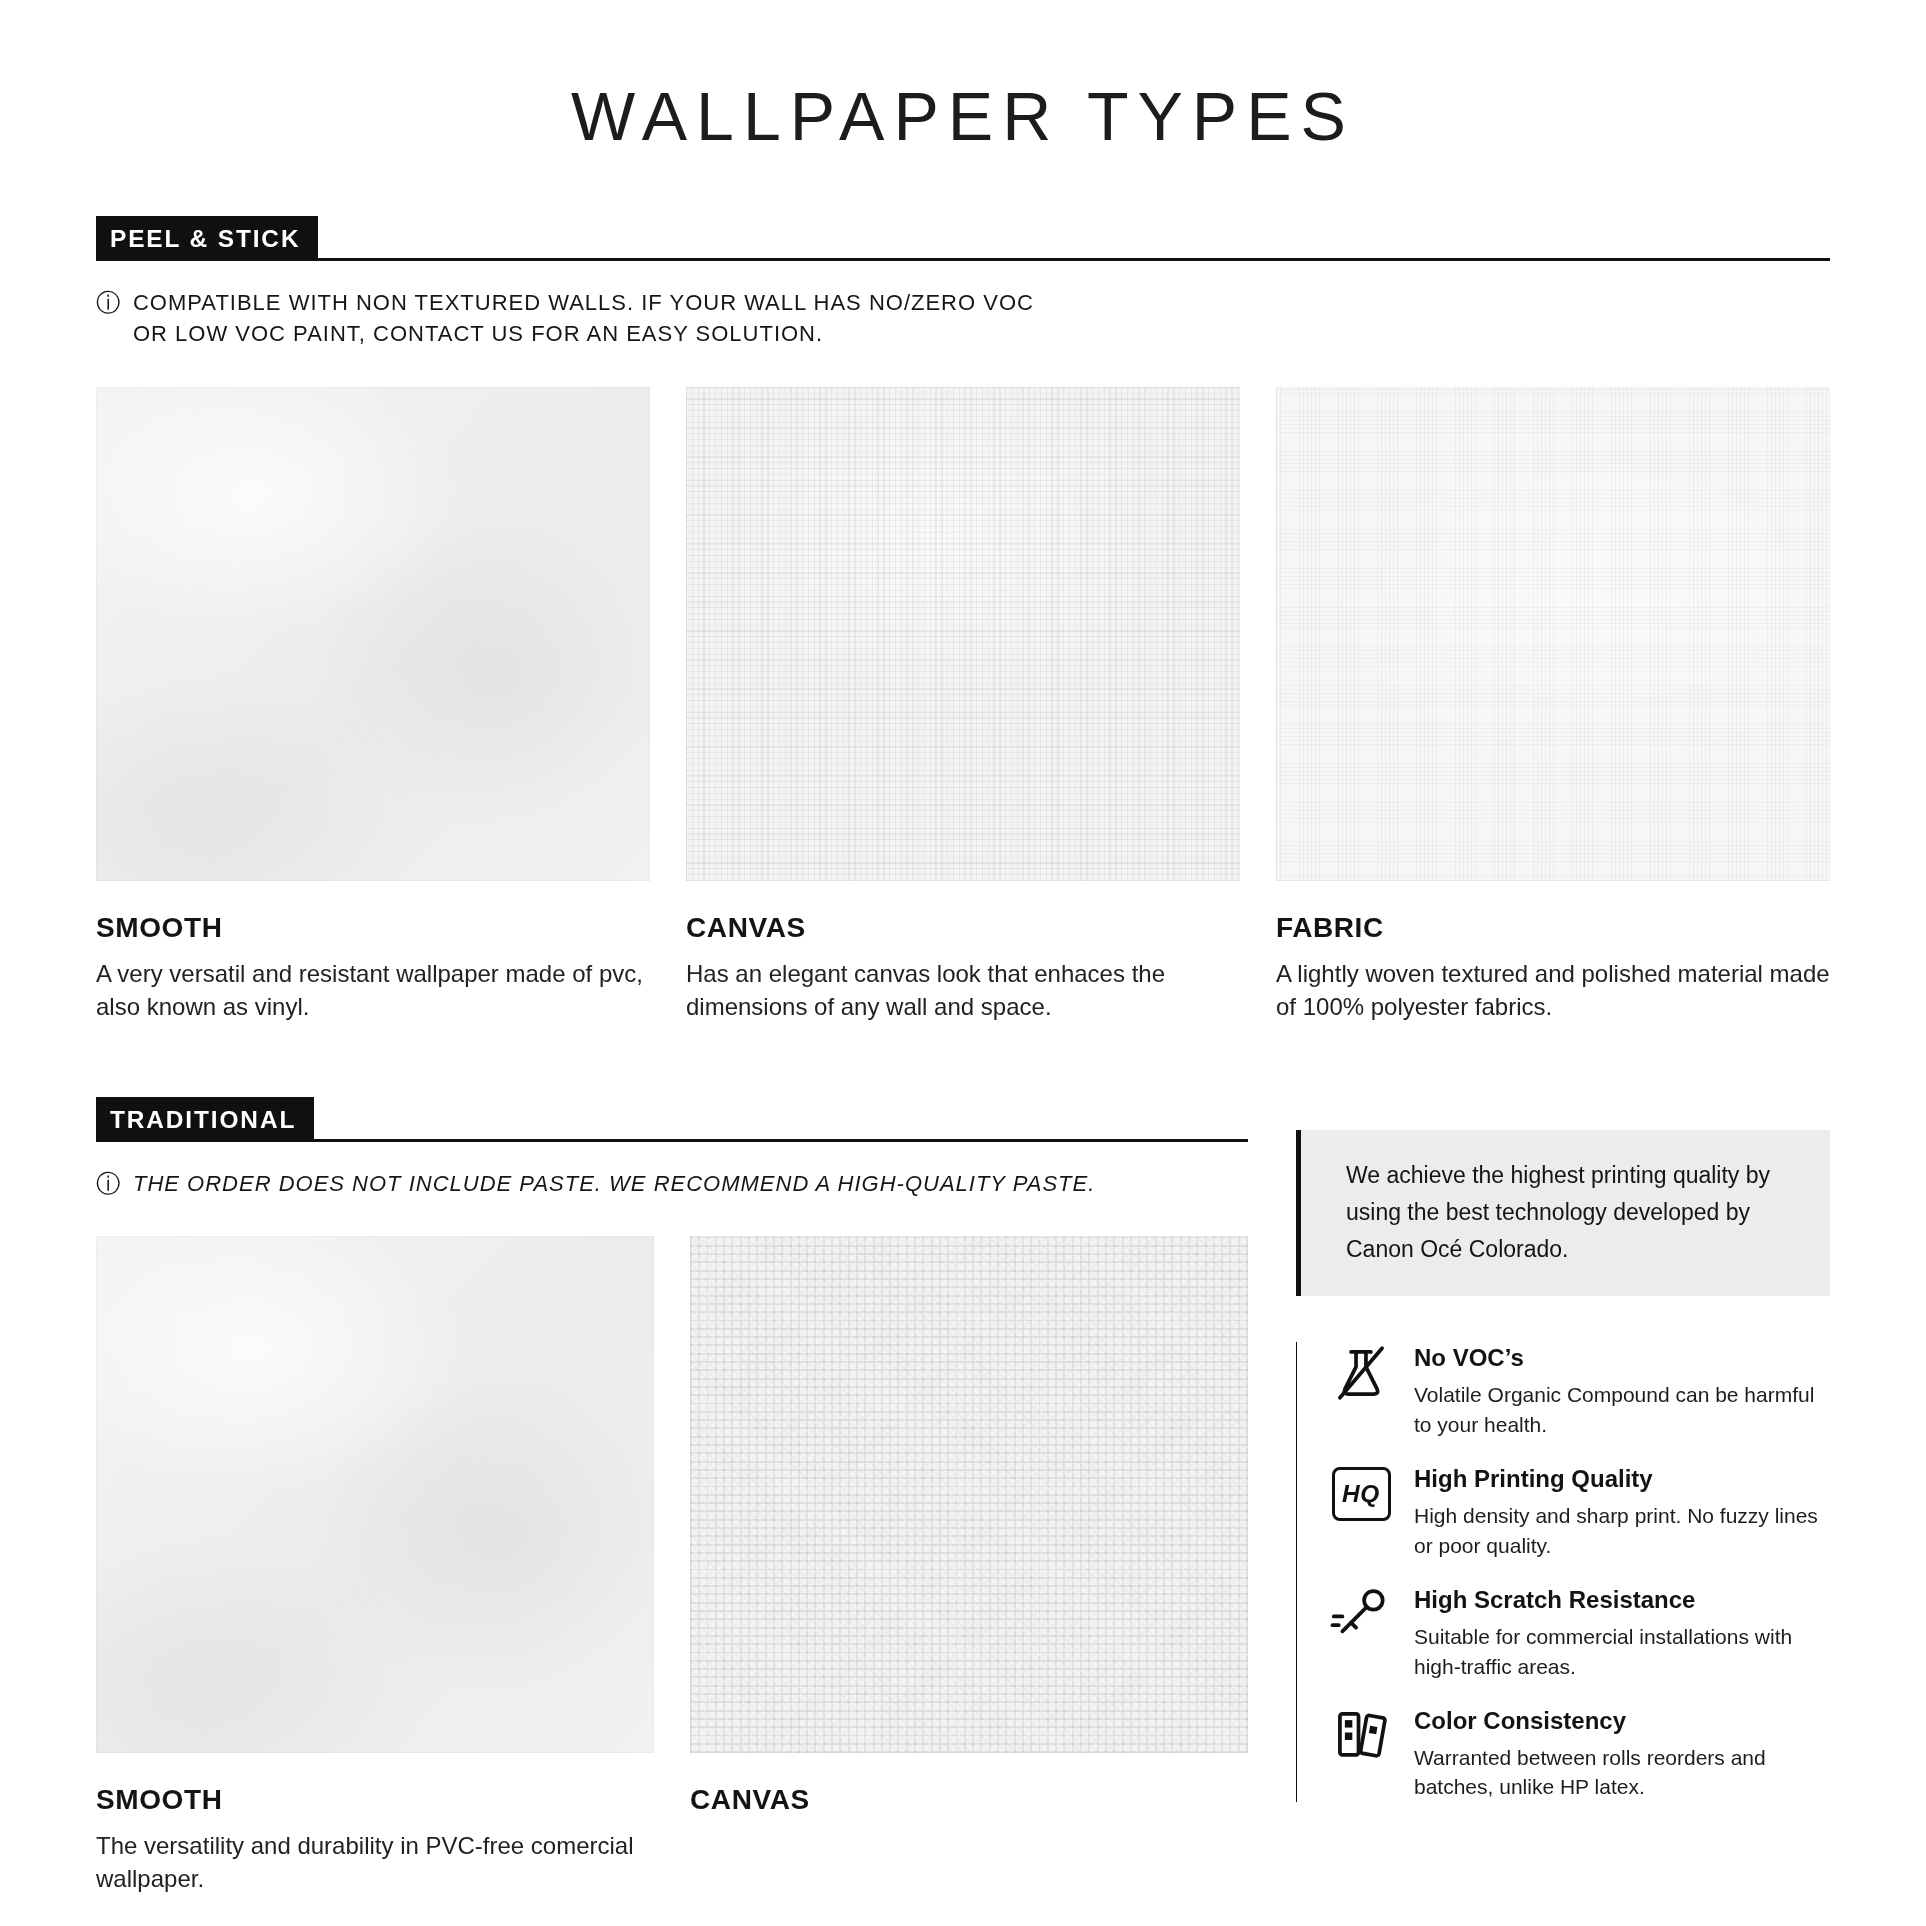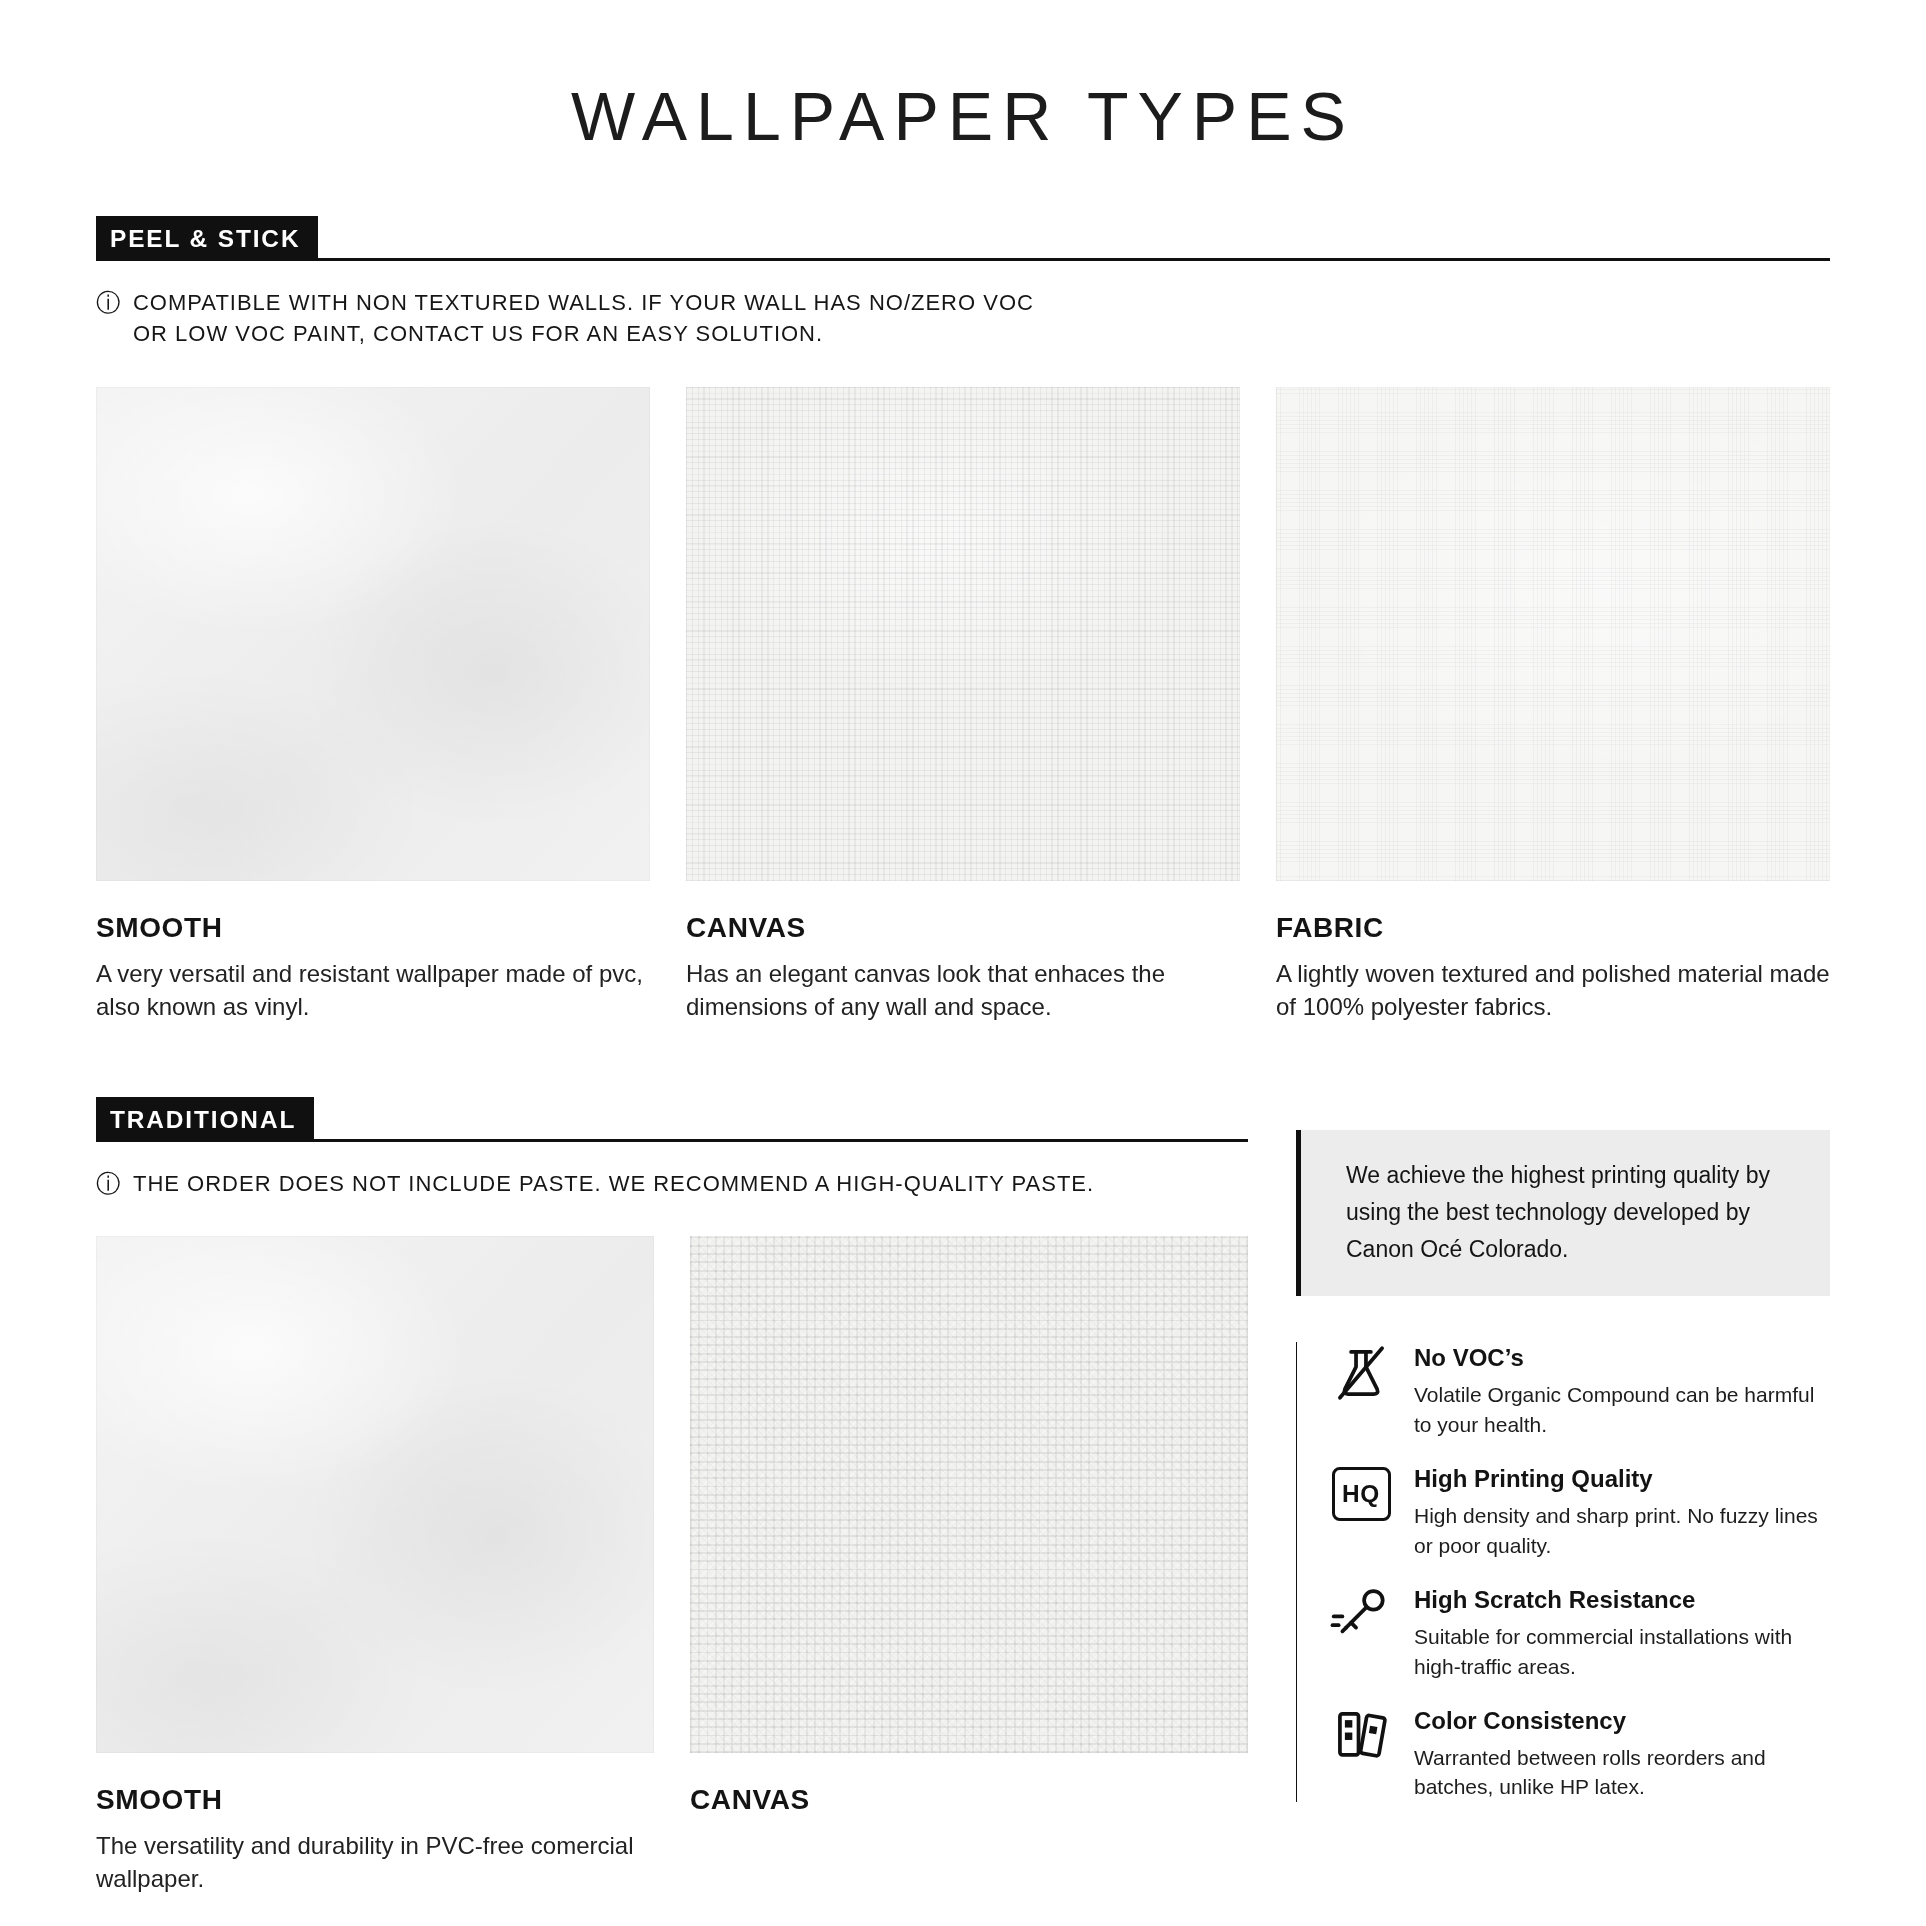--- a/index.html
+++ b/index.html
@@ -31,21 +31,21 @@
   .section-line { flex: 1; height: 2.6px; background: #101010; }
 
   
   .note {
     display: flex; gap: 11.6px; align-items: flex-start;
     font-size: 22px; letter-spacing: 1px; line-height: 1.4;
     margin: 27px 0 37px 0; color: #161616;
   }
   .note .info-glyph { font-size: 24.4px; line-height: 1.2; }
   .note-text { max-width: 925px; }
-  .note-text.wide { max-width: 1124px; }
+  .note-text.wide { max-width: 1124px; font-style: italic; }
 
   
   .swatch-grid-3 {
     display: grid; grid-template-columns: repeat(3, 1fr);
     column-gap: 36px; margin-bottom: 74px;
   }
   .swatch-grid-2 {
     display: grid; grid-template-columns: repeat(2, 1fr);
     column-gap: 36px;
   }
@@ -113,21 +113,21 @@
     border-left: 1.9px solid #101010;
     padding-left: 33px;
     display: flex; flex-direction: column; gap: 23px;
   }
   .feature { display: flex; gap: 22px; align-items: flex-start; }
   .f-icon { width: 62px; height: 62px; flex: none; display: flex; align-items: center; justify-content: center; }
   .f-icon svg { width: 62px; height: 62px; }
   .hq-badge {
     width: 53px; height: 48px; border: 3.9px solid #111; border-radius: 7.7px;
     display: flex; align-items: center; justify-content: center;
-    font-size: 24.4px; font-weight: 800; letter-spacing: 0.6px; color: #111;
+    font-size: 24.4px; font-weight: 800; letter-spacing: 0.6px; color: #111; font-style: italic;
   }
   .f-title { font-size: 24px; font-weight: 700; color: #131313; margin: 2.6px 0 7.7px 0; }
   .f-desc { font-size: 21px; line-height: 1.42; color: #1d1d1d; max-width: 411px; }
 </style>
 </head>
 <body>
 
 <div class="page">
 
   <h1 class="title">WALLPAPER TYPES</h1>

